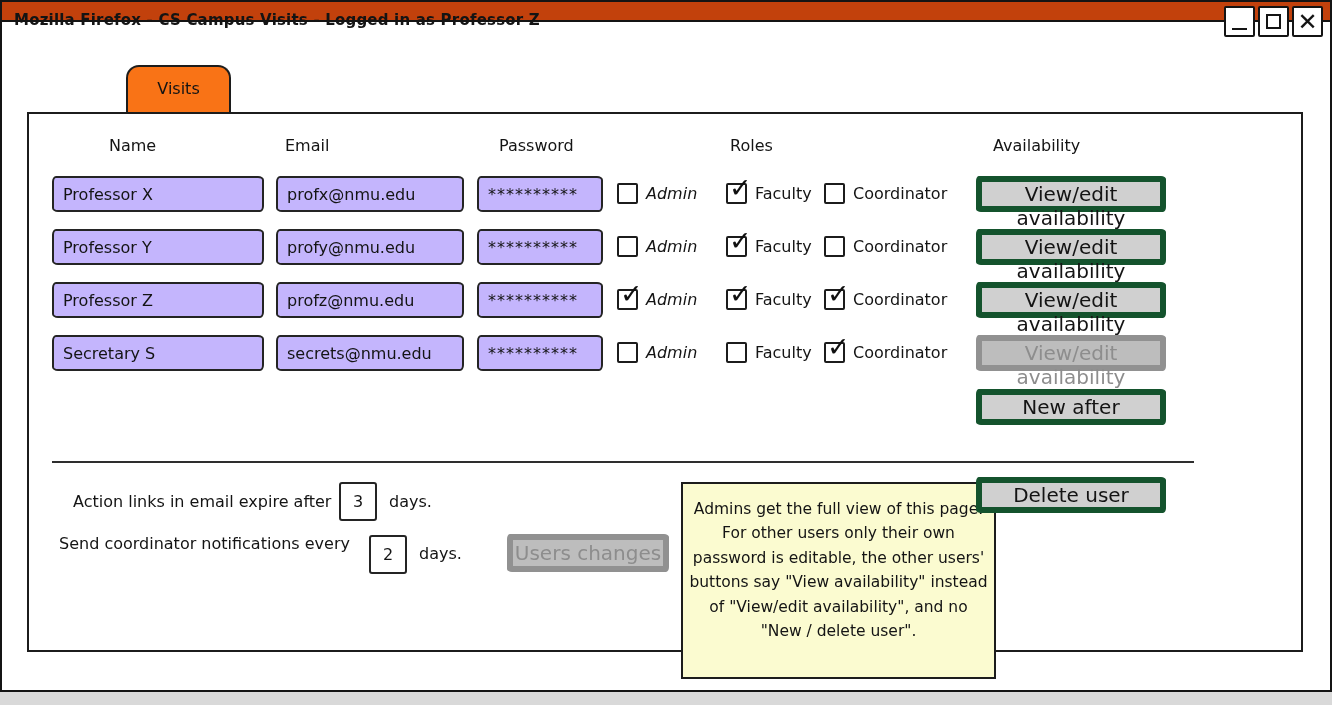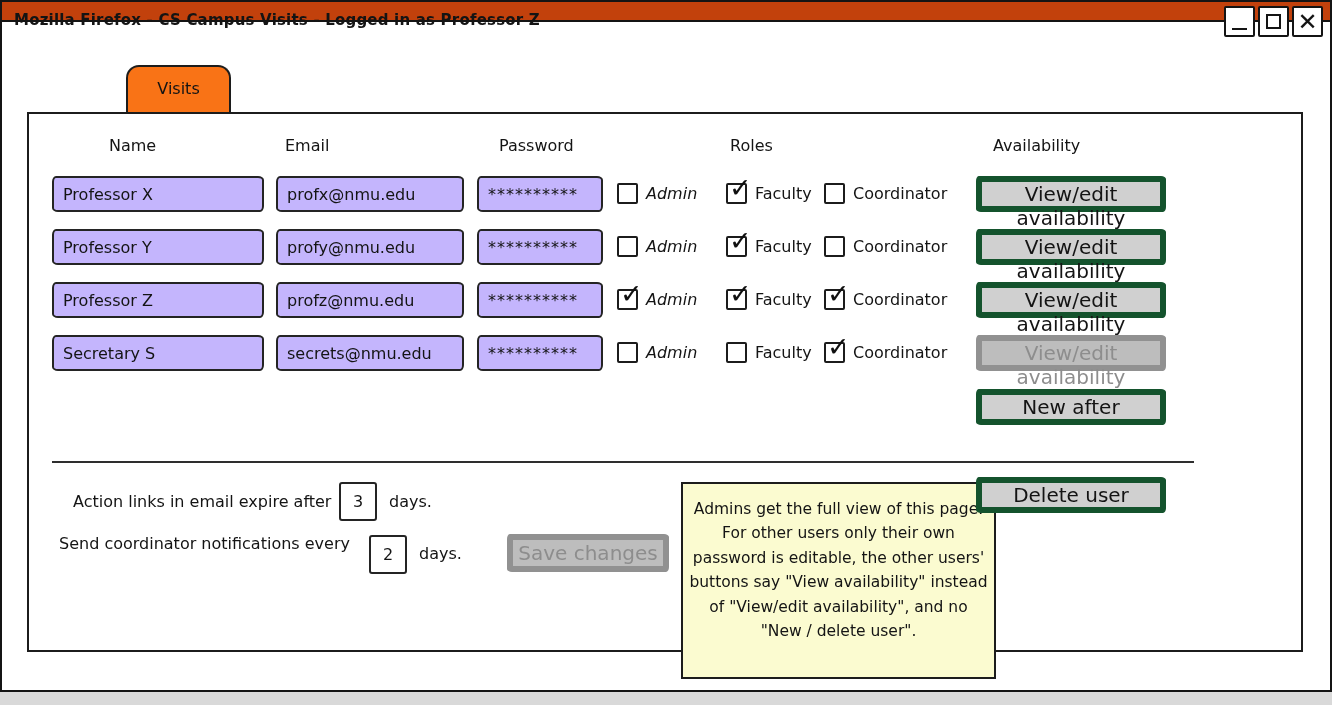--- a/index.html
+++ b/index.html
@@ -191,19 +191,19 @@
       <button class="btn btn-delete">Delete user</button>
 
       <span class="setting-text st-1">Action links in email expire after</span>
       <input class="numbox nb-1" value="3" style="">
       <span class="setting-text st-1b">days.</span>
 
       <span class="setting-text st-2">Send coordinator notifications every</span>
       <input class="numbox nb-2" value="2" style="">
       <span class="setting-text st-2b">days.</span>
 
-      <button class="btn btn-save disabled">Save changes</button>
+      <button class="btn btn-save disabled">Users changes</button>
 
       <div class="note">Admins get the full view of this page. For other users only their own password is editable, the other users' buttons say "View availability" instead of "View/edit availability", and no "New / delete user".</div>
 
     </div>
   </div>
 </div>
 
 </body></html>

